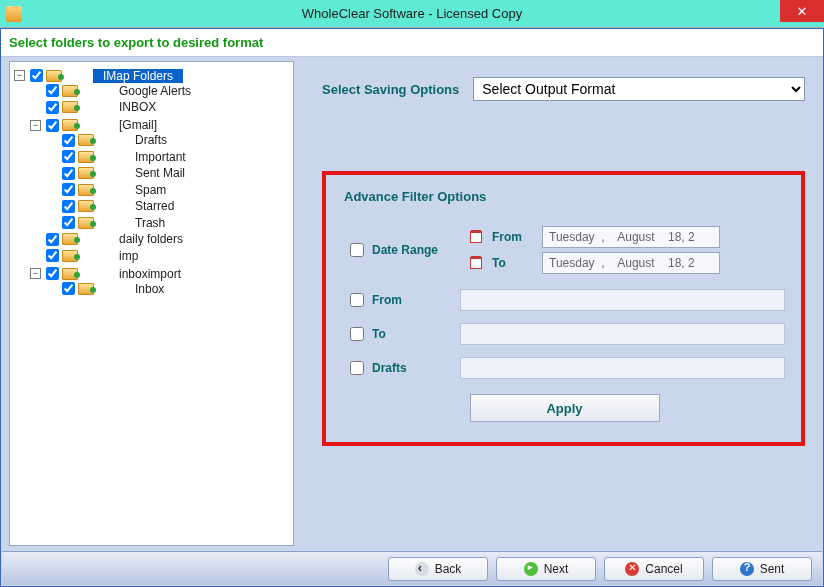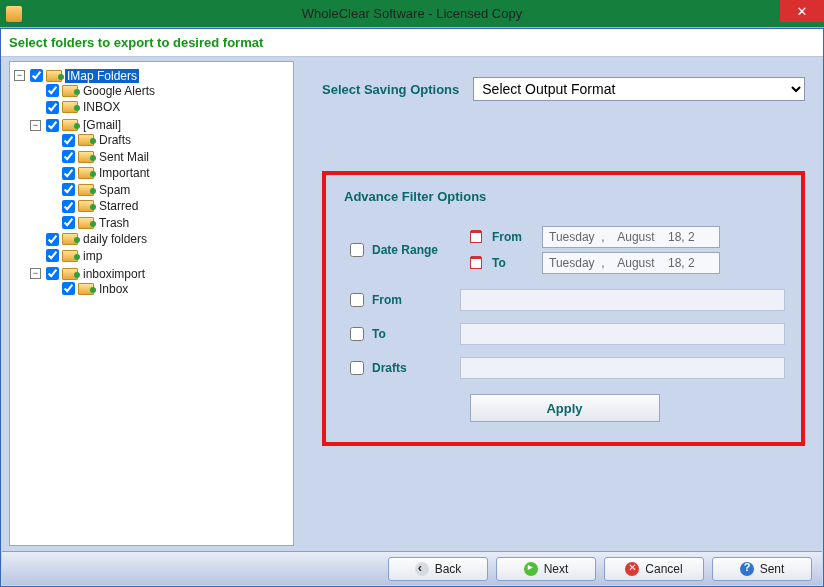--- a/index.html
+++ b/index.html
@@ -7,21 +7,21 @@
     margin: 0;
     font-family: "Segoe UI", Tahoma, sans-serif;
     font-size: 12px;
     background: #fff;
     width: 824px;
     height: 587px;
     overflow: hidden;
   }
   .titlebar {
     height: 28px;
-    background: #15803d;
+    background: #5eead4;
     border-bottom: 1px solid #b0b0b0;
     display: flex;
     align-items: center;
     position: relative;
   }
   .titlebar .app-icon {
     width: 16px; height: 16px;
     margin-left: 6px;
     background: linear-gradient(#ffd27a,#e89a2c);
     border-radius: 2px;
@@ -101,21 +101,21 @@
     position: relative;
   }
   .folder-icon::after {
     content:"";
     position:absolute;
     right:-3px; top:3px;
     width:6px; height:6px;
     background:#2fa23a;
     border-radius:50%;
   }
-  .node-label { font-size: 12px; color: #222; padding: 0 2px; }
+  .node-label { font-size: 12px; color: #222; padding: 0 10px; margin-left: 28px; }
   .node-label.selected { background: #0a63c9; color: #fff; }
   input.tree-check { width:13px; height:13px; margin:0; }
 
   .opt-row { display:flex; align-items:center; gap:14px; margin-top:10px;}
   .opt-label { color:#0a6869; font-weight:bold; font-size:13px; }
   .select-output {
     flex: 1;
     height: 24px;
     font-size: 14px;
     border: 1px solid #8a97b3;
@@ -243,27 +243,27 @@
                   <li><span class="row">
                         <span class="toggle blank"></span>
                         <input type="checkbox" class="tree-check" checked="" style="">
                         <span class="folder-icon"></span>
                         <span class="node-label">Drafts</span>
                       </span></li>
                   <li><span class="row">
                         <span class="toggle blank"></span>
                         <input type="checkbox" class="tree-check" checked="" style="">
                         <span class="folder-icon"></span>
+                        <span class="node-label">Important</span>
+                      </span></li>
+                  <li><span class="row">
+                        <span class="toggle blank"></span>
+                        <input type="checkbox" class="tree-check" checked="" style="">
+                        <span class="folder-icon"></span>
                         <span class="node-label">Sent Mail</span>
-                      </span></li>
-                  <li><span class="row">
-                        <span class="toggle blank"></span>
-                        <input type="checkbox" class="tree-check" checked="" style="">
-                        <span class="folder-icon"></span>
-                        <span class="node-label">Important</span>
                       </span></li>
                   <li><span class="row">
                         <span class="toggle blank"></span>
                         <input type="checkbox" class="tree-check" checked="" style="">
                         <span class="folder-icon"></span>
                         <span class="node-label">Spam</span>
                       </span></li>
                   <li><span class="row">
                         <span class="toggle blank"></span>
                         <input type="checkbox" class="tree-check" checked="" style="">

